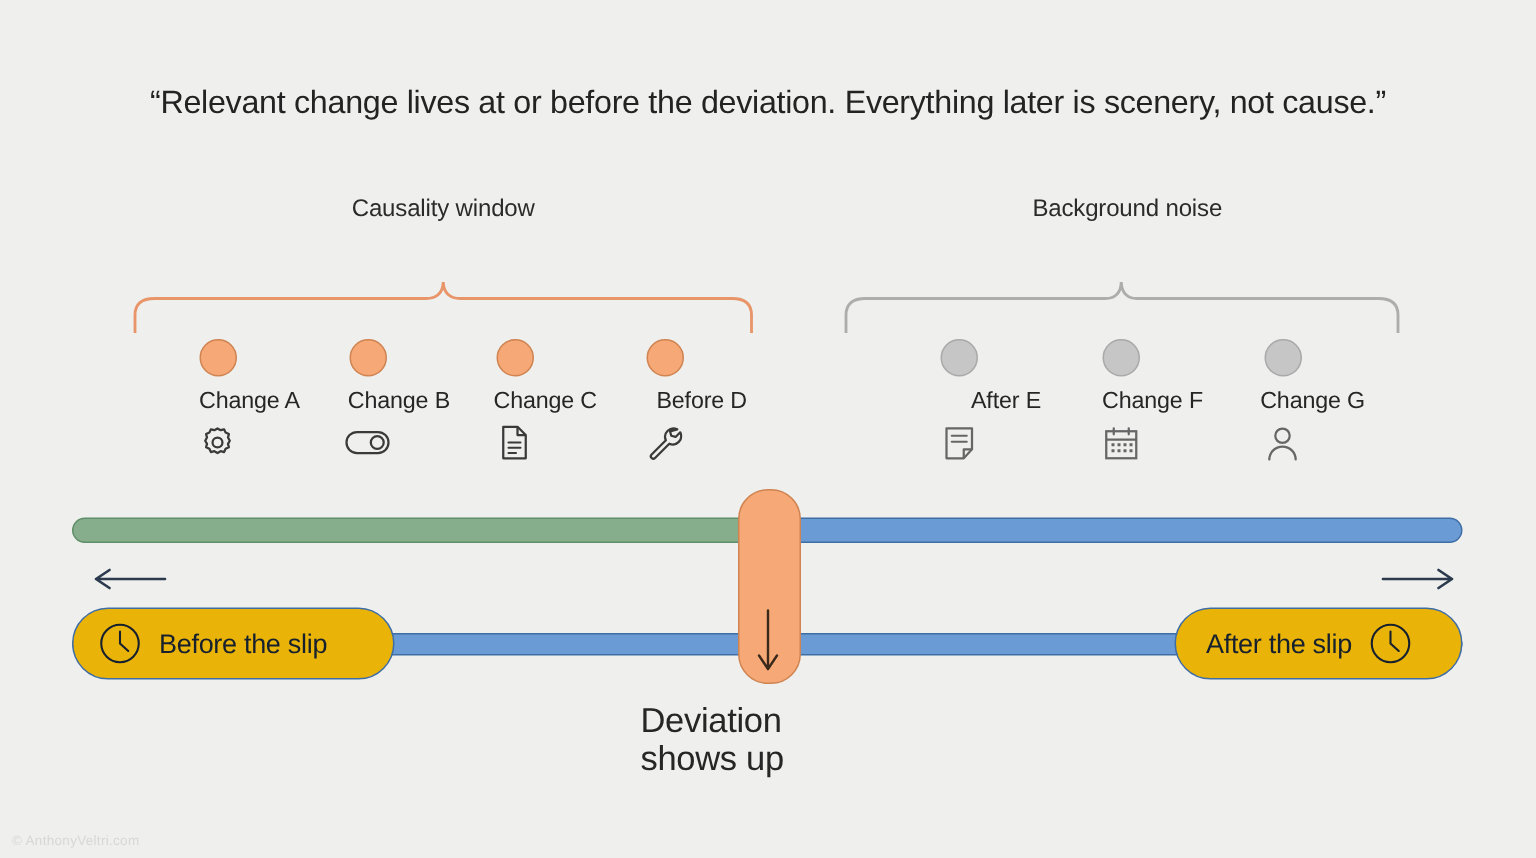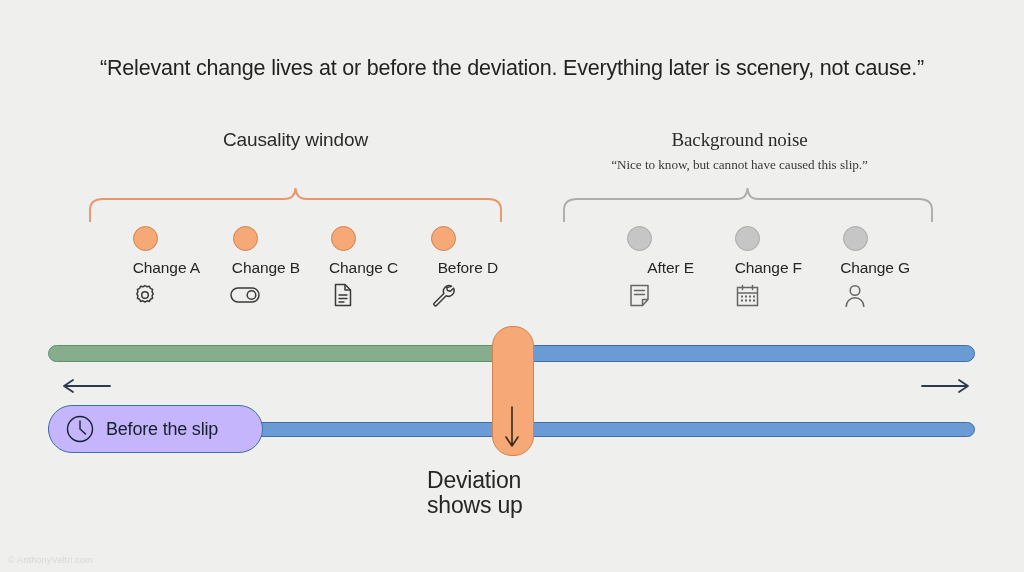--- a/index.html
+++ b/index.html
@@ -19,28 +19,28 @@
     text-align:center;
     font-size:21.5px;
     letter-spacing:-0.2px;
     color:#232323;
     white-space:nowrap;
   }
 
   
   .group-head{position:absolute;text-align:center;}
   .group-head .gh-title{
-    font-size:19px;color:#2b2b2b;letter-spacing:-0.1px;line-height:24px;
+    font-size:16px;color:#2b2b2b;letter-spacing:-0.1px;line-height:24px;
   }
   .group-head .gh-sub{
     font-size:13.2px;color:#3a3a3a;line-height:20px;margin-top:3px;
     letter-spacing:-0.05px;white-space:nowrap;
   }
   #head-causality{left:88px;top:128px;width:415px;}
-  #head-noise{left:552px;top:128px;width:375px;font-family:Liberation Serif, serif;}
+  #head-noise{left:564px;top:128px;width:375px;}
 
   
   .brace{position:absolute;}
   #brace-causality{left:88px;top:186px;width:415px;height:36px;}
   #brace-noise{left:562px;top:186px;width:372px;height:36px;}
 
   
   .change-item{
     position:absolute;width:110px;text-align:right;top:226px;
   }
@@ -71,21 +71,21 @@
     background:#6a9bd4;border:1px solid #3f6ea5;
   }
 
   .arrow{position:absolute;}
   #arrow-left{left:60px;top:378px;width:52px;height:16px;}
   #arrow-right{left:920px;top:378px;width:52px;height:16px;}
 
   
   .pill{
     position:absolute;height:48px;border-radius:24px;
-    background:#c4b5fd;border:1.4px solid #3f6ea5;
+    background:#eab308;border:1.4px solid #3f6ea5;
     display:flex;align-items:center;box-sizing:border-box;
     top:405px;
   }
   #pill-before{left:48px;width:215px;padding-left:16px;gap:11px;}
   #pill-after{left:783px;width:192px;padding-left:20px;gap:11px;}
   .pill-text{font-size:18px;color:#17212e;letter-spacing:-0.2px;white-space:nowrap;}
 
   
   #deviation-capsule{
     position:absolute;left:492px;top:326px;width:40px;height:128px;
@@ -110,21 +110,20 @@
 <div class="canvas">
 
   <div class="headline">“Relevant change lives at or before the deviation. Everything later is scenery, not cause.”</div>
 
   <div class="group-head" id="head-causality">
     <div class="gh-title">Causality window</div>
   </div>
 
   <div class="group-head" id="head-noise">
     <div class="gh-title">Background noise</div>
-    <div class="gh-sub">“Nice to know, but cannot have caused this slip.”</div>
   </div>
 
   <svg class="brace" id="brace-causality" viewBox="0 0 415 36">
     <path d="M2,36 L2,24 Q2,13 15,13 L196,13 Q207,13 207.5,2 Q208,13 219,13 L400,13 Q413,13 413,24 L413,36" fill="none" stroke="#e8956a" stroke-width="1.9" stroke-linecap="round"></path>
   </svg>
 
   <svg class="brace" id="brace-noise" viewBox="0 0 372 36">
     <path d="M2,36 L2,24 Q2,13 15,13 L175,13 Q185,13 185.5,2 Q186,13 196,13 L357,13 Q370,13 370,24 L370,36" fill="none" stroke="#adadad" stroke-width="1.9" stroke-linecap="round"></path>
   </svg>
 
@@ -225,20 +224,27 @@
   </svg>
 
   <div class="pill" id="pill-before">
     <svg width="30" height="30" viewBox="0 0 30 30">
       <circle cx="15" cy="15" r="12.5" fill="none" stroke="#17212e" stroke-width="1.4"></circle>
       <path d="M15,7 L15,15 L20.5,20" fill="none" stroke="#17212e" stroke-width="1.4" stroke-linecap="round"></path>
     </svg>
     <span class="pill-text">Before the slip</span>
   </div>
 
+  <div class="pill" id="pill-after">
+    <span class="pill-text">After the slip</span>
+    <svg width="30" height="30" viewBox="0 0 30 30">
+      <circle cx="15" cy="15" r="12.5" fill="none" stroke="#17212e" stroke-width="1.4"></circle>
+      <path d="M15,7 L15,15 L20.5,20" fill="none" stroke="#17212e" stroke-width="1.4" stroke-linecap="round"></path>
+    </svg>
+  </div>
 
   <div id="deviation-capsule"></div>
   <svg id="deviation-arrow" viewBox="0 0 18 44">
     <path d="M9,2 L9,40 M3,32 L9,41 L15,32" fill="none" stroke="#3b2a1a" stroke-width="1.6" stroke-linecap="round" stroke-linejoin="round"></path>
   </svg>
   <div id="deviation-label">
     <div>Deviation</div>
     <div>shows up</div>
   </div>
 

